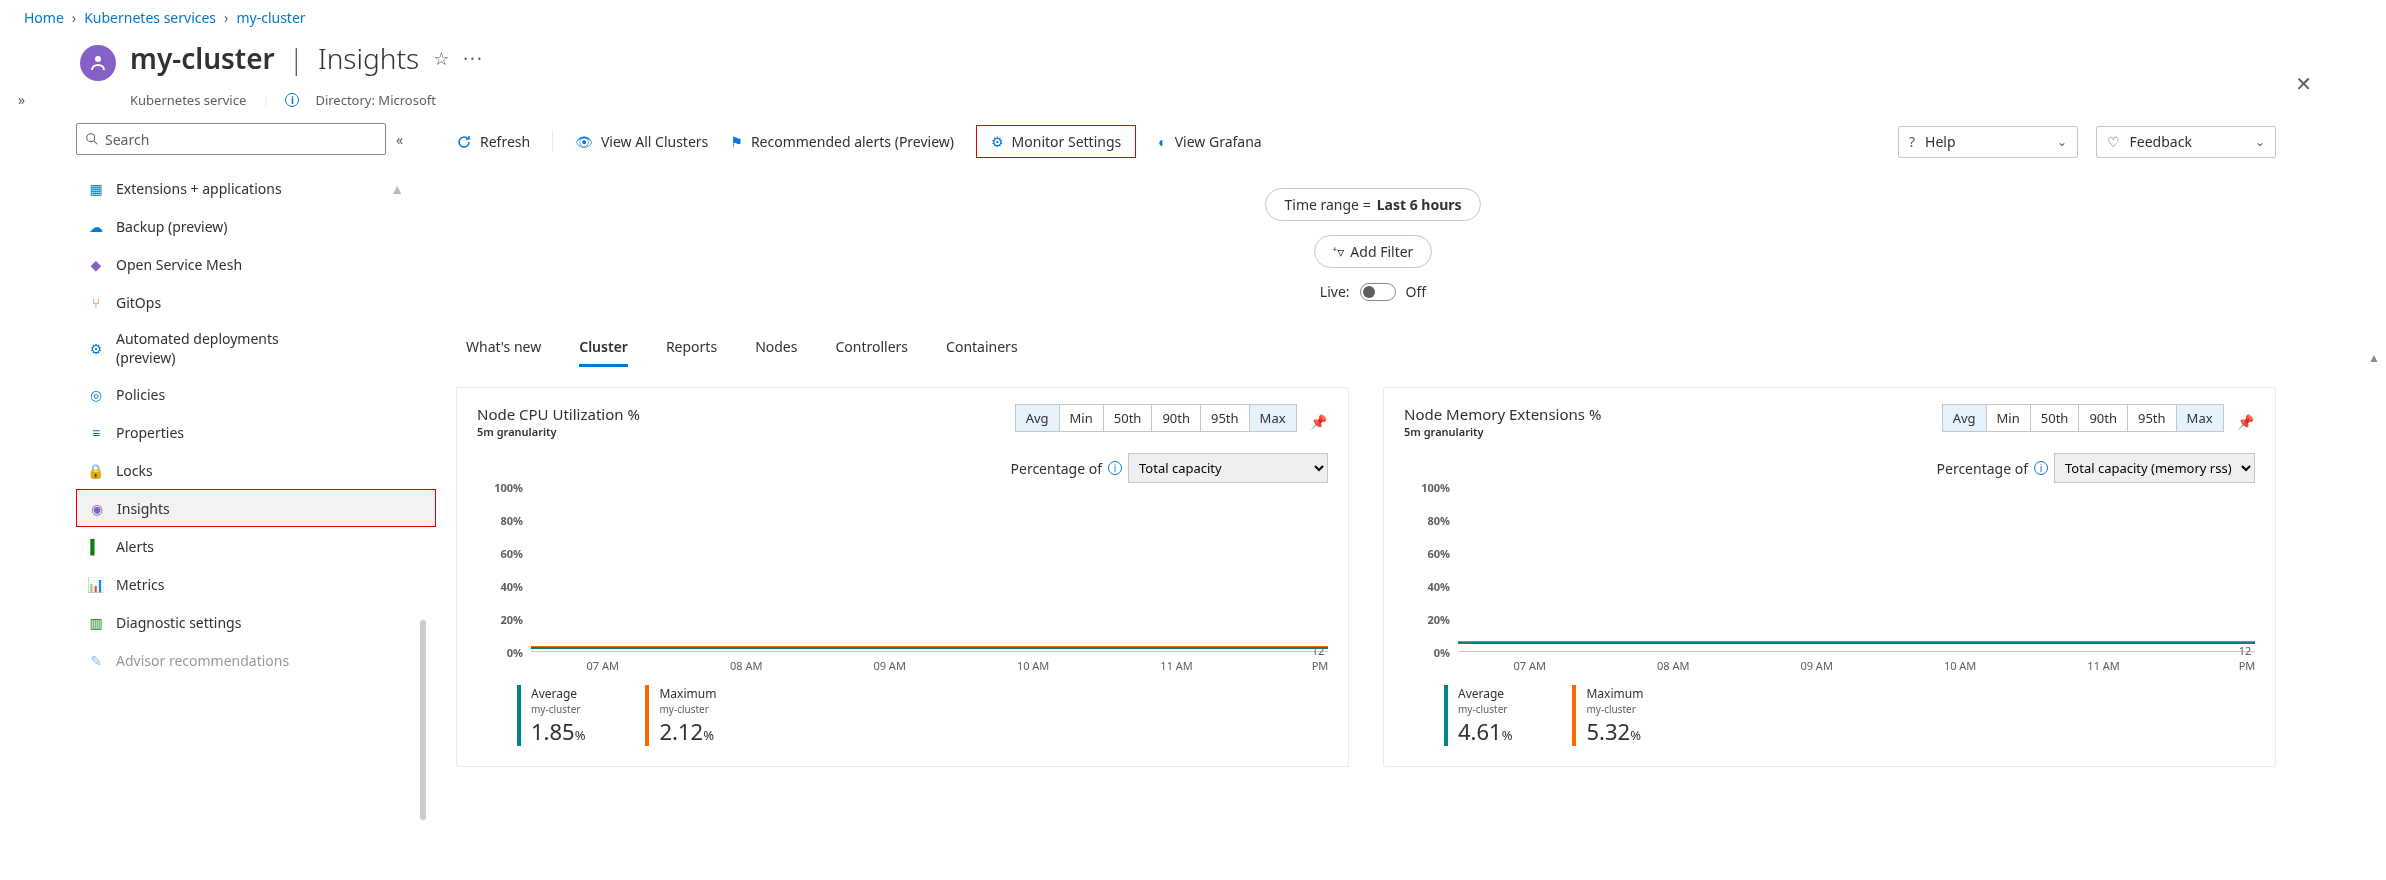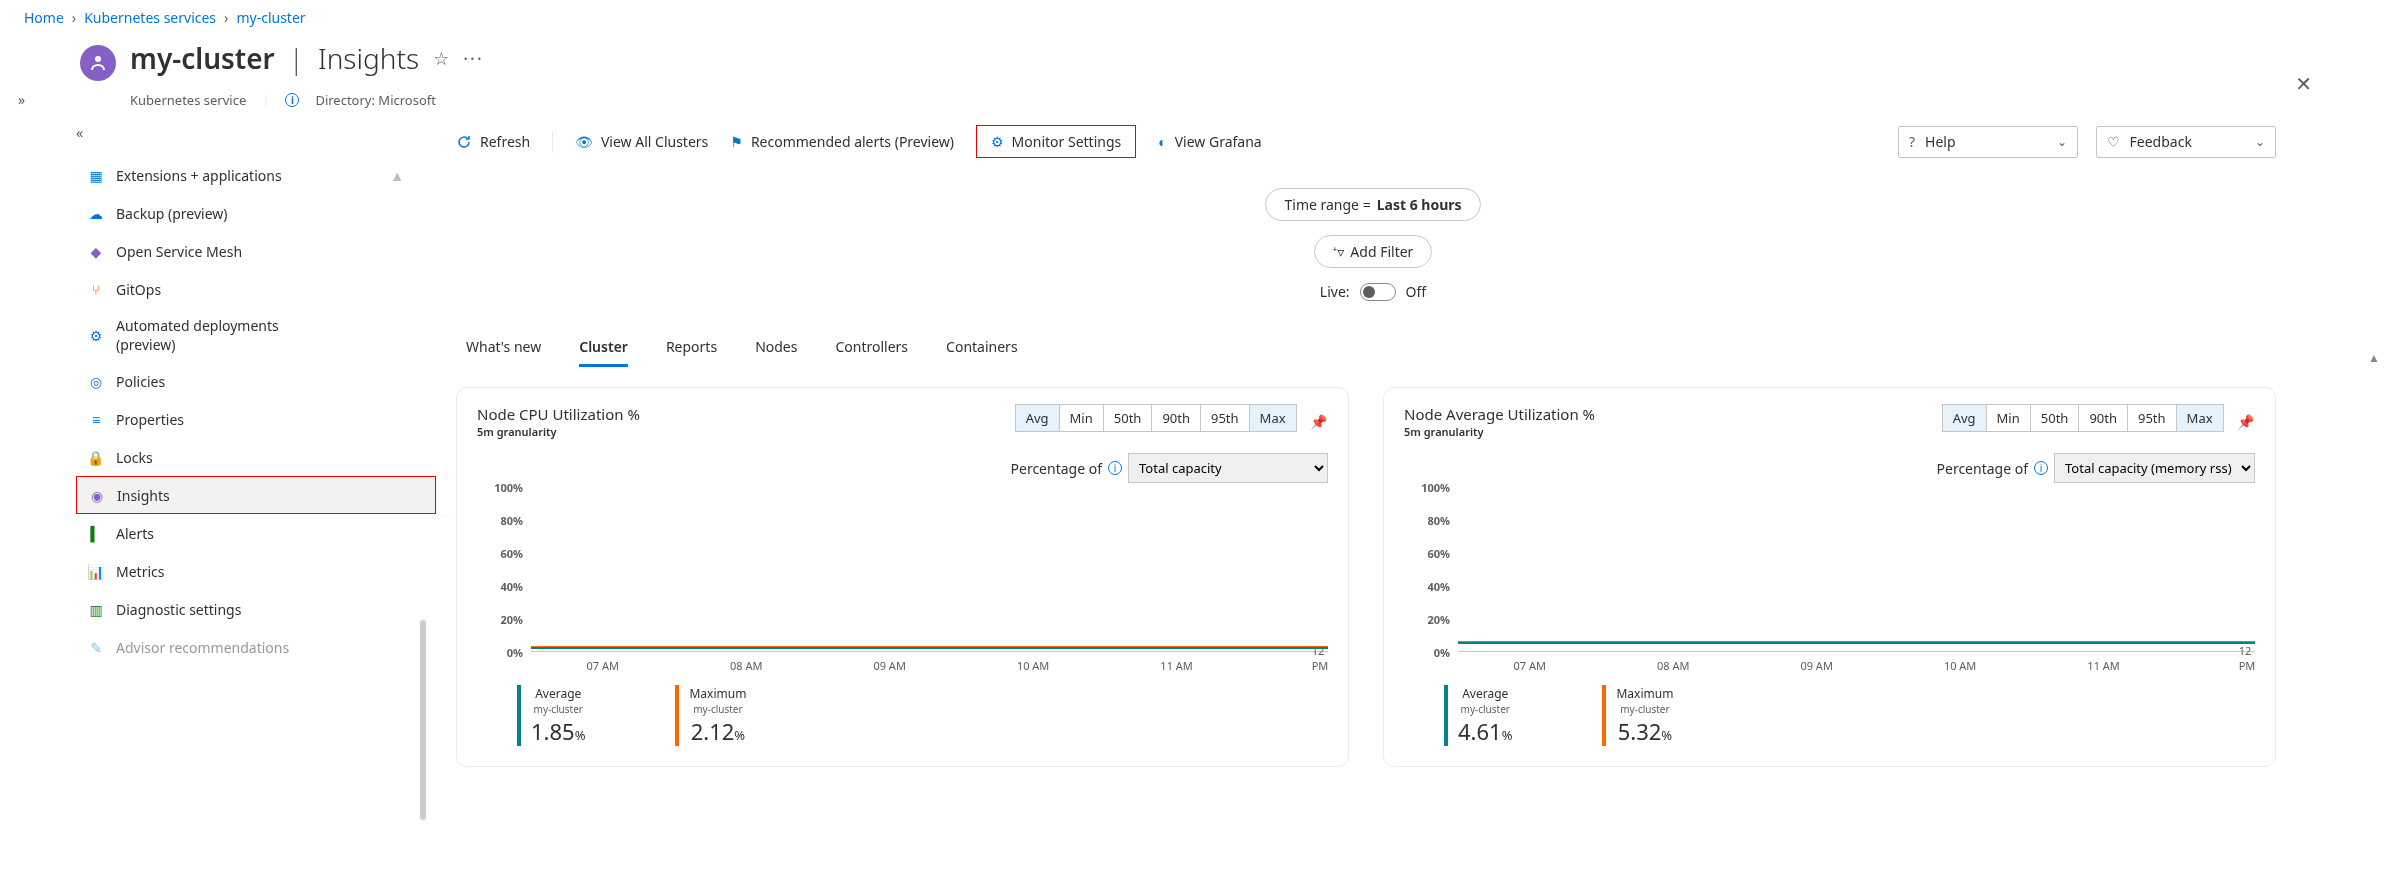--- a/index.html
+++ b/index.html
@@ -73,42 +73,42 @@
   .pill { border:1px solid var(--border-gray); border-radius:20px; padding:6px 18px; font-size:14px; display:flex; align-items:center; gap:6px;}
   .live-toggle { display:flex; align-items:center; gap:10px;}
   .switch { width:36px; height:18px; border:1px solid #8a8886; border-radius:10px; position:relative; background:white;}
   .switch::after { content:""; position:absolute; width:12px; height:12px; border-radius:50%; background:#605e5c; top:2px; left:2px;}
   
   .tabs { display:flex; gap:38px; padding:26px 0 0 10px; border-bottom:0;}
   .tab { padding:0 0 8px 0; color:var(--text-dark); cursor:pointer;}
   .tab.active { font-weight:600; border-bottom:3px solid var(--azure-blue); color:var(--text-dark);}
   
   .cards { display:flex; gap:34px; margin-top:20px;}
-  .card { border:1px solid var(--border-light); border-radius:11px; flex:1; padding:16px 20px 20px 20px; min-width:820px;}
+  .card { border:1px solid var(--border-light); border-radius:2px; flex:1; padding:16px 20px 20px 20px; min-width:820px;}
   .card-header { display:flex; align-items:flex-start;}
   .card-title { font-size:15px;}
   .card-sub { font-size:11px; font-weight:600; color:var(--text-dark);}
   .agg-group { margin-left:auto; display:flex; border:1px solid var(--border-gray);}
   .agg-btn { padding:4px 10px; border-right:1px solid var(--border-gray); font-size:13px; cursor:pointer;}
   .agg-btn:last-child { border-right:none;}
   .agg-btn.sel { background:var(--bg-avg); font-weight:400;}
   .pin { margin-left:14px; color:var(--azure-blue); align-self:center;}
   .pct-row { display:flex; justify-content:flex-end; align-items:center; gap:6px; margin-top:14px;}
   .pct-row select { border:1px solid var(--border-gray); padding:4px 6px; font-size:13px; min-width:200px;}
   .info-i { width:14px; height:14px; border:1.5px solid var(--azure-blue); border-radius:50%; display:inline-flex; align-items:center; justify-content:center; color:var(--azure-blue); font-size:10px;}
   
   .chart { position:relative; height:190px; margin-top:4px;}
   .y-axis { position:absolute; left:10px; top:0; bottom:25px; width:40px;}
   .y-tick { position:absolute; right:4px; font-size:11px; color:var(--text-gray); transform:translateY(-50%);font-weight:bold;}
   .plot { position:absolute; left:54px; right:0; top:0; bottom:25px; border-bottom:1px solid var(--border-gray);}
   .x-tick { position:absolute; bottom:4px; font-size:11px; color:var(--text-gray); transform:translateX(-50%);}
   .x-axis { position:absolute; left:54px; right:0; bottom:0; height:25px;}
   .series-line { position:absolute; left:0; right:0; height:2px;}
   
-  .legend { display:flex; gap:90px; margin-top:8px; padding-left:40px;text-align:center;}
+  .legend { display:flex; gap:60px; margin-top:8px; padding-left:40px;}
   .legend-item { display:flex; gap:10px;}
   .legend-bar { width:4px; background:currentColor; align-self:stretch;}
   .legend-text { display:flex; flex-direction:column;}
   .legend-label { font-size:12px;}
   .legend-sub { font-size:10px; color:var(--text-gray);}
   .legend-val { font-size:22px;}
   .legend-val .unit { font-size:13px;}
   
   .right-scroll { position:absolute; right:2px; top:230px; width:20px;}
   .scroll-arrow { color:#888; text-align:center; font-size:12px;}
@@ -150,20 +150,27 @@
       <span class="info-icon">i</span>
       <span>Directory: Microsoft</span>
     </div>
   </div>
 </div>
 
 <div class="body-cols">
 
   <div class="sidebar">
     <div class="sidebar-search-row">
+      <div class="search-box">
+        <svg viewBox="0 0 16 16">
+            <circle cx="6.5" cy="6.5" r="4.5" fill="none" stroke="#605e5c" stroke-width="1.2"></circle>
+            <line x1="10" y1="10" x2="14" y2="14" stroke="#605e5c" stroke-width="1.2"></line>
+          </svg>
+        <span>Search</span>
+      </div>
       <span class="collapse-chevron">«</span>
     </div>
 
     <div class="sidebar-item">
       <span class="icon" style="color:#0078d4">▦</span>
       <span>Extensions + applications</span>
       <span class="up-arrow">▲</span>
     </div>
     <div class="sidebar-item">
       <span class="icon" style="color:#0078d4">☁</span>
@@ -349,21 +356,21 @@
               <span class="legend-sub">my-cluster</span>
               <span class="legend-val"><span>2.12</span><span class="unit">%</span></span>
             </div>
           </div>
         </div>
       </div>
 
       <div class="card">
         <div class="card-header">
           <div>
-            <div class="card-title">Node Average Utilization %</div>
+            <div class="card-title">Node Memory Extensions %</div>
             <div class="card-sub">5m granularity</div>
           </div>
           <div class="agg-group">
             <div class="agg-btn sel">Avg</div>
             <div class="agg-btn">Min</div>
             <div class="agg-btn">50th</div>
             <div class="agg-btn">90th</div>
             <div class="agg-btn">95th</div>
             <div class="agg-btn sel">Max</div>
           </div>

